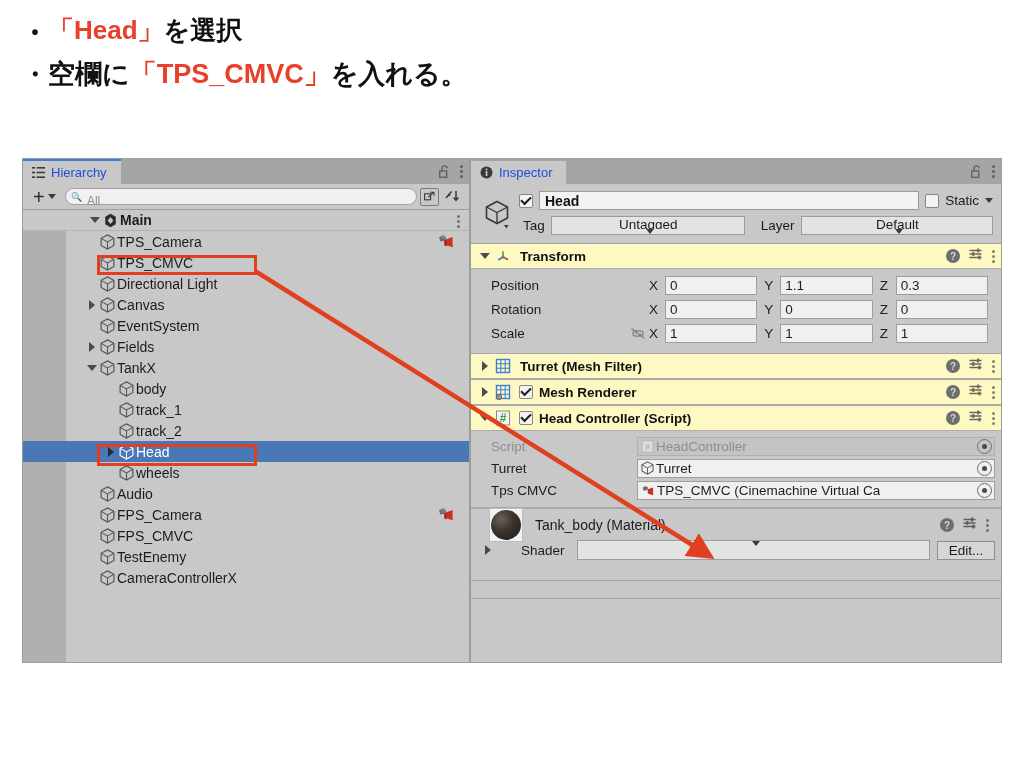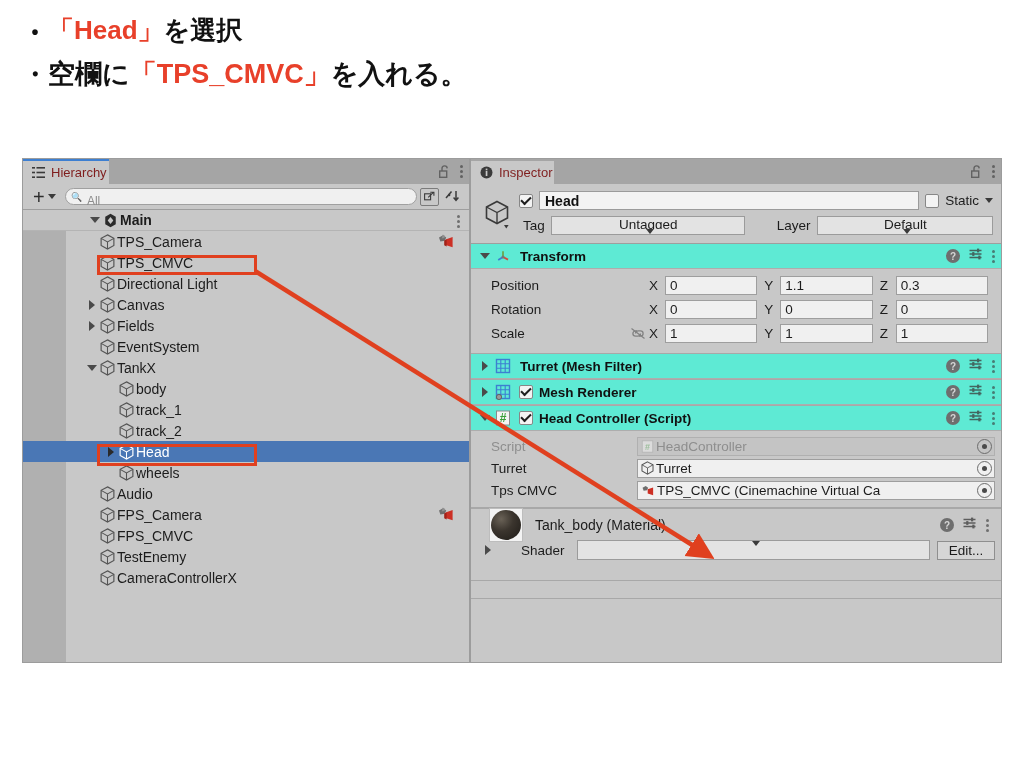--- a/index.html
+++ b/index.html
@@ -20,21 +20,21 @@
 
   
   .unity{position:absolute;left:22px;top:158px;width:980px;height:505px;}
 
   .panel{position:absolute;top:0;background:#c8c8c8;border:1px solid #9c9c9c;box-sizing:border-box;}
   .hier{left:0;width:448px;height:505px;}
   .insp{left:448px;width:532px;height:505px;}
 
   .tabbar{height:25px;background:#a5a5a5;position:relative;box-sizing:border-box;}
   .tab{position:absolute;left:0;top:0;height:25px;background:#c8c8c8;border-top:2px solid #3d7fd1;
-       display:flex;align-items:center;padding:0 2px 0 9px;box-sizing:border-box;font-size:13px;color:#7f1d1d;}
+       display:flex;align-items:center;padding:0 14px 0 9px;box-sizing:border-box;font-size:13px;color:#1d4ed8;}
   .insp .tab{border-top:2px solid #a5a5a5;}
   .tab .tico{margin-right:6px;display:inline-flex;align-items:center;}
   .tabright{position:absolute;right:6px;top:0;height:25px;display:flex;align-items:center;gap:10px;}
   .lockico,.kebab{opacity:.62;display:inline-flex;align-items:center;}
   .kebab{flex-direction:column;gap:2px;}
   .kebab i{display:block;width:3px;height:3px;border-radius:50%;background:#3a3a3a;}
 
   
   .htool{height:26px;background:#c8c8c8;border-bottom:1px solid #9e9e9e;display:flex;align-items:center;padding:0 4px;box-sizing:border-box;}
   .plusbtn{display:flex;align-items:center;gap:3px;padding:0 6px;height:20px;}
@@ -75,21 +75,21 @@
   .namefield{flex:1;height:19px;background:#f3f3f3;border:1px solid #9b9b9b;box-sizing:border-box;display:flex;align-items:center;padding:0 5px;font-size:14px;font-weight:bold;color:#111;}
   .statictxt{font-size:13.5px;color:#1c1c1c;}
   .r2{display:flex;align-items:center;gap:6px;margin-top:6px;padding-left:4px;}
   .flabel{font-size:13.5px;color:#1c1c1c;}
   .drop{height:19px;background:#e3e3e3;border:1px solid #9b9b9b;box-sizing:border-box;display:flex;align-items:center;padding:0 4px 0 5px;font-size:13.5px;color:#1c1c1c;flex-direction:column;}
   .drop .dv{flex:1;white-space:nowrap;overflow:hidden;}
   .dcar{width:0;height:0;border-left:4px solid transparent;border-right:4px solid transparent;border-top:5px solid #3a3a3a;margin-left:4px;}
 
   
   .comp{border-bottom:1px solid #a8a8a8;background:#c8c8c8;}
-  .chead{height:25px;display:flex;align-items:center;padding:0 6px 0 6px;box-sizing:border-box;background:#5eead4;border-bottom:1px solid #adadad;}
+  .chead{height:25px;display:flex;align-items:center;padding:0 6px 0 6px;box-sizing:border-box;background:#fef9c3;border-bottom:1px solid #adadad;}
   .chead .tri{flex:0 0 15px;width:15px;}
   .cicon{width:22px;flex:0 0 22px;display:flex;align-items:center;justify-content:center;}
   .ctitle{font-size:13.5px;font-weight:bold;color:#111;margin-left:6px;white-space:nowrap;}
   .cright{margin-left:auto;display:flex;align-items:center;gap:9px;}
   .qmark{width:14px;height:14px;border-radius:50%;background:#6e6e6e;color:#d5d5d5;font-size:10px;font-weight:bold;display:flex;align-items:center;justify-content:center;}
   .presetico{opacity:.75;}
 
   
   .trows{padding:5px 6px 7px 6px;}
   .trow{display:flex;align-items:center;height:22px;margin-bottom:2px;}
@@ -272,42 +272,42 @@
                   <svg width="15" height="16" viewBox="0 0 16 17">
                     <path d="M8 0.9 14.8 4.6v7.6L8 16 1.2 12.2V4.6z" fill="none" stroke="#555555" stroke-width="1.25"></path>
                     <path d="M1.2 4.6 8 8.4 14.8 4.6M8 8.4V16" fill="none" stroke="#555555" stroke-width="1.1"></path>
                   </svg>
                 </span>
                 <span class="lbl">Canvas</span>
               </div>
             </div>
             <div class="row">
               <div class="rowinner" style="padding-left:62px">
+                <span class="tri"></span>
+                <span class="cubeico">
+                  <svg width="15" height="16" viewBox="0 0 16 17">
+                    <path d="M8 0.9 14.8 4.6v7.6L8 16 1.2 12.2V4.6z" fill="none" stroke="#555555" stroke-width="1.25"></path>
+                    <path d="M1.2 4.6 8 8.4 14.8 4.6M8 8.4V16" fill="none" stroke="#555555" stroke-width="1.1"></path>
+                  </svg>
+                </span>
+                <span class="lbl">EventSystem</span>
+              </div>
+            </div>
+            <div class="row">
+              <div class="rowinner" style="padding-left:62px">
                 <span class="tri closed">
                   <i></i>
                 </span>
                 <span class="cubeico">
                   <svg width="15" height="16" viewBox="0 0 16 17">
                     <path d="M8 0.9 14.8 4.6v7.6L8 16 1.2 12.2V4.6z" fill="none" stroke="#555555" stroke-width="1.25"></path>
                     <path d="M1.2 4.6 8 8.4 14.8 4.6M8 8.4V16" fill="none" stroke="#555555" stroke-width="1.1"></path>
                   </svg>
                 </span>
                 <span class="lbl">Fields</span>
-              </div>
-            </div>
-            <div class="row">
-              <div class="rowinner" style="padding-left:62px">
-                <span class="tri"></span>
-                <span class="cubeico">
-                  <svg width="15" height="16" viewBox="0 0 16 17">
-                    <path d="M8 0.9 14.8 4.6v7.6L8 16 1.2 12.2V4.6z" fill="none" stroke="#555555" stroke-width="1.25"></path>
-                    <path d="M1.2 4.6 8 8.4 14.8 4.6M8 8.4V16" fill="none" stroke="#555555" stroke-width="1.1"></path>
-                  </svg>
-                </span>
-                <span class="lbl">EventSystem</span>
               </div>
             </div>
             <div class="row">
               <div class="rowinner" style="padding-left:62px">
                 <span class="tri open">
                   <i></i>
                 </span>
                 <span class="cubeico">
                   <svg width="15" height="16" viewBox="0 0 16 17">
                     <path d="M8 0.9 14.8 4.6v7.6L8 16 1.2 12.2V4.6z" fill="none" stroke="#555555" stroke-width="1.25"></path>
@@ -496,21 +496,21 @@
                 <div class="cbx"></div>
                 <span class="statictxt">Static</span>
                 <span class="caret"></span>
               </div>
               <div class="r2">
                 <span class="flabel">Tag</span>
                 <div class="drop" style="width:194px">
                   <span class="dv">Untagged</span>
                   <span class="dcar"></span>
                 </div>
-                <span class="flabel" style="margin-left:26px">Layer</span>
+                <span class="flabel" style="margin-left:10px">Layer</span>
                 <div class="drop" style="flex:1">
                   <span class="dv">Default</span>
                   <span class="dcar"></span>
                 </div>
               </div>
             </div>
           </div>
         </div>
 
         <div class="comp">

